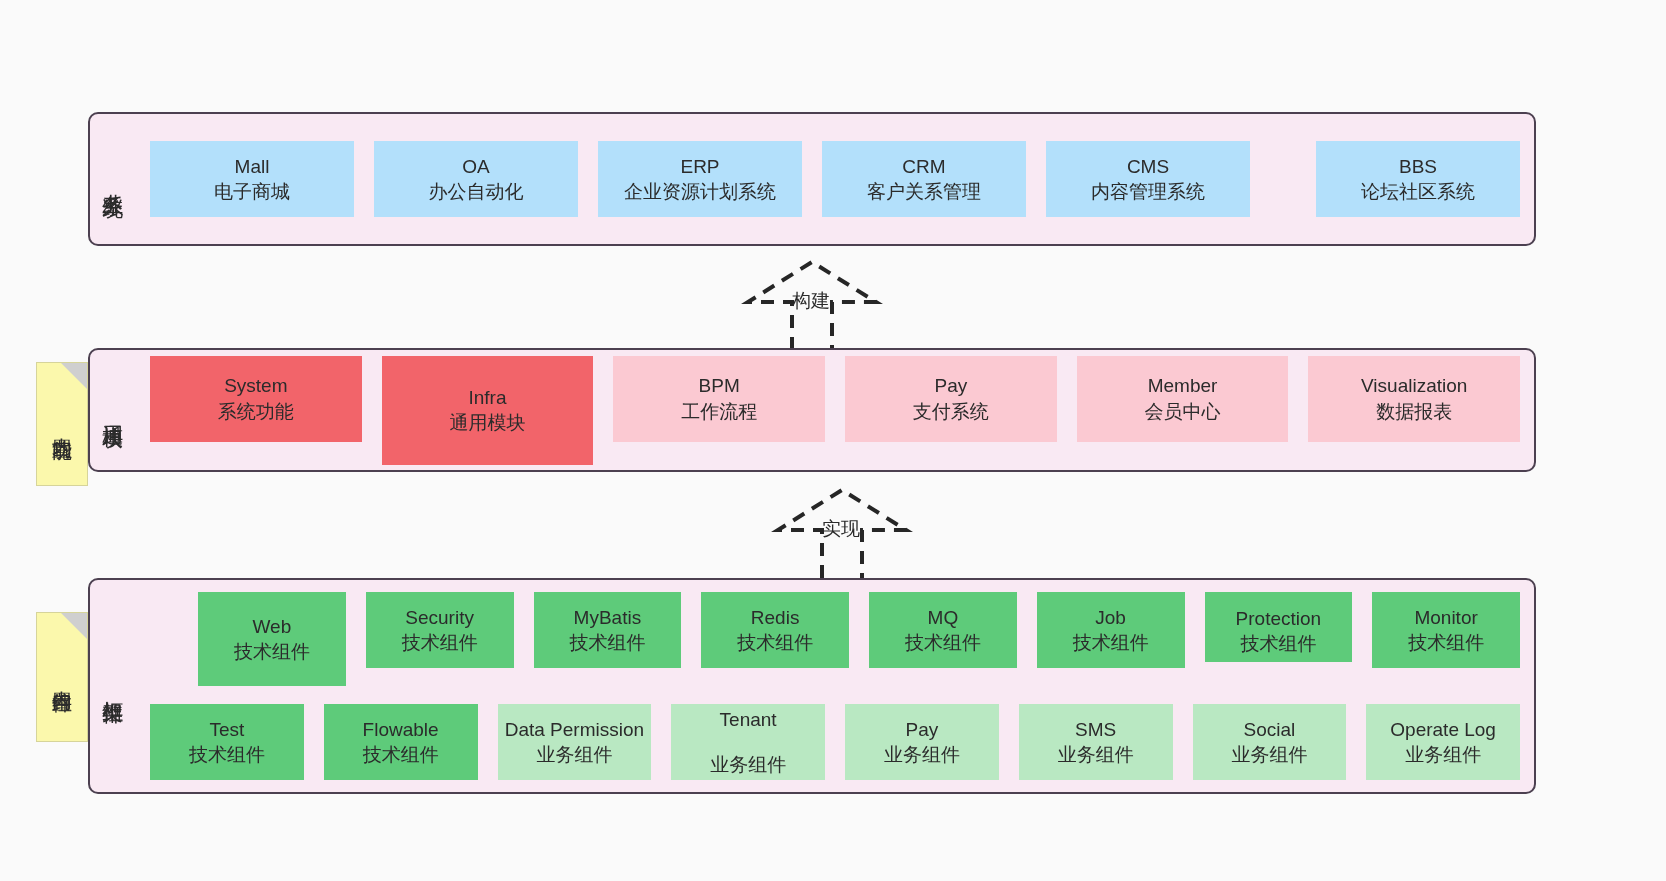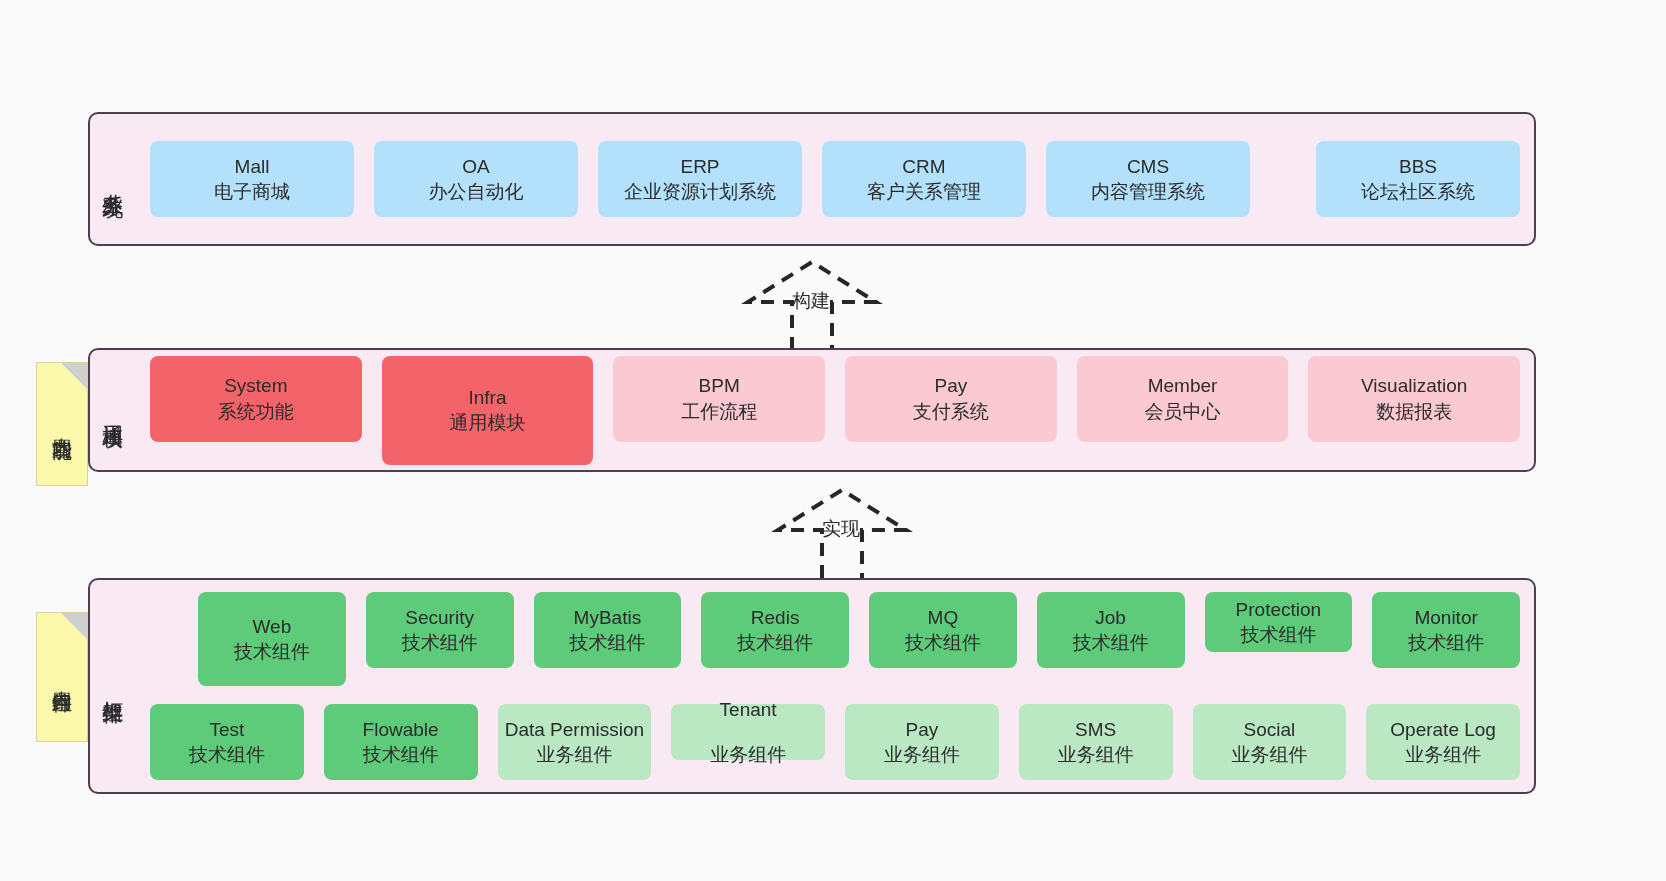--- a/index.html
+++ b/index.html
@@ -54,21 +54,21 @@
     gap: 18px;
     padding: 0 14px;
   }
   .row {
     display: flex;
     gap: 20px;
   }
   .cell {
     flex: 1 1 0;
     min-width: 0;
-    border-radius: 8px;
+    border-radius: 0;
     display: flex;
     flex-direction: column;
     align-items: center;
     justify-content: center;
     text-align: center;
     font-size: 19px;
     line-height: 1.32;
     color: #2b2b2b;
     padding: 6px 6px;
     box-sizing: border-box;
@@ -237,21 +237,21 @@
           <span class="t2">技术组件</span>
         </div>
         <div class="cell c-green" style="height:76px;">
           <span class="t1">MQ</span>
           <span class="t2">技术组件</span>
         </div>
         <div class="cell c-green" style="height:76px;">
           <span class="t1">Job</span>
           <span class="t2">技术组件</span>
         </div>
-        <div class="cell c-green" style="height:60px;">
+        <div class="cell c-green" style="height:70px;justify-content:flex-end;">
           <span class="t1">Protection</span>
           <span class="t2">技术组件</span>
         </div>
         <div class="cell c-green" style="height:76px;">
           <span class="t1">Monitor</span>
           <span class="t2">技术组件</span>
         </div>
       </div>
 
       <div class="row">
@@ -260,21 +260,21 @@
           <span class="t2">技术组件</span>
         </div>
         <div class="cell c-green" style="height:76px;">
           <span class="t1">Flowable</span>
           <span class="t2">技术组件</span>
         </div>
         <div class="cell c-lightgreen" style="height:76px;">
           <span class="t1">Data Permission</span>
           <span class="t2">业务组件</span>
         </div>
-        <div class="cell c-lightgreen" style="height:56px;gap:20px;">
+        <div class="cell c-lightgreen" style="height:76px;gap:20px;">
           <span class="t1">Tenant</span>
           <span class="t2">业务组件</span>
         </div>
         <div class="cell c-lightgreen" style="height:76px;">
           <span class="t1">Pay</span>
           <span class="t2">业务组件</span>
         </div>
         <div class="cell c-lightgreen" style="height:76px;">
           <span class="t1">SMS</span>
           <span class="t2">业务组件</span>

